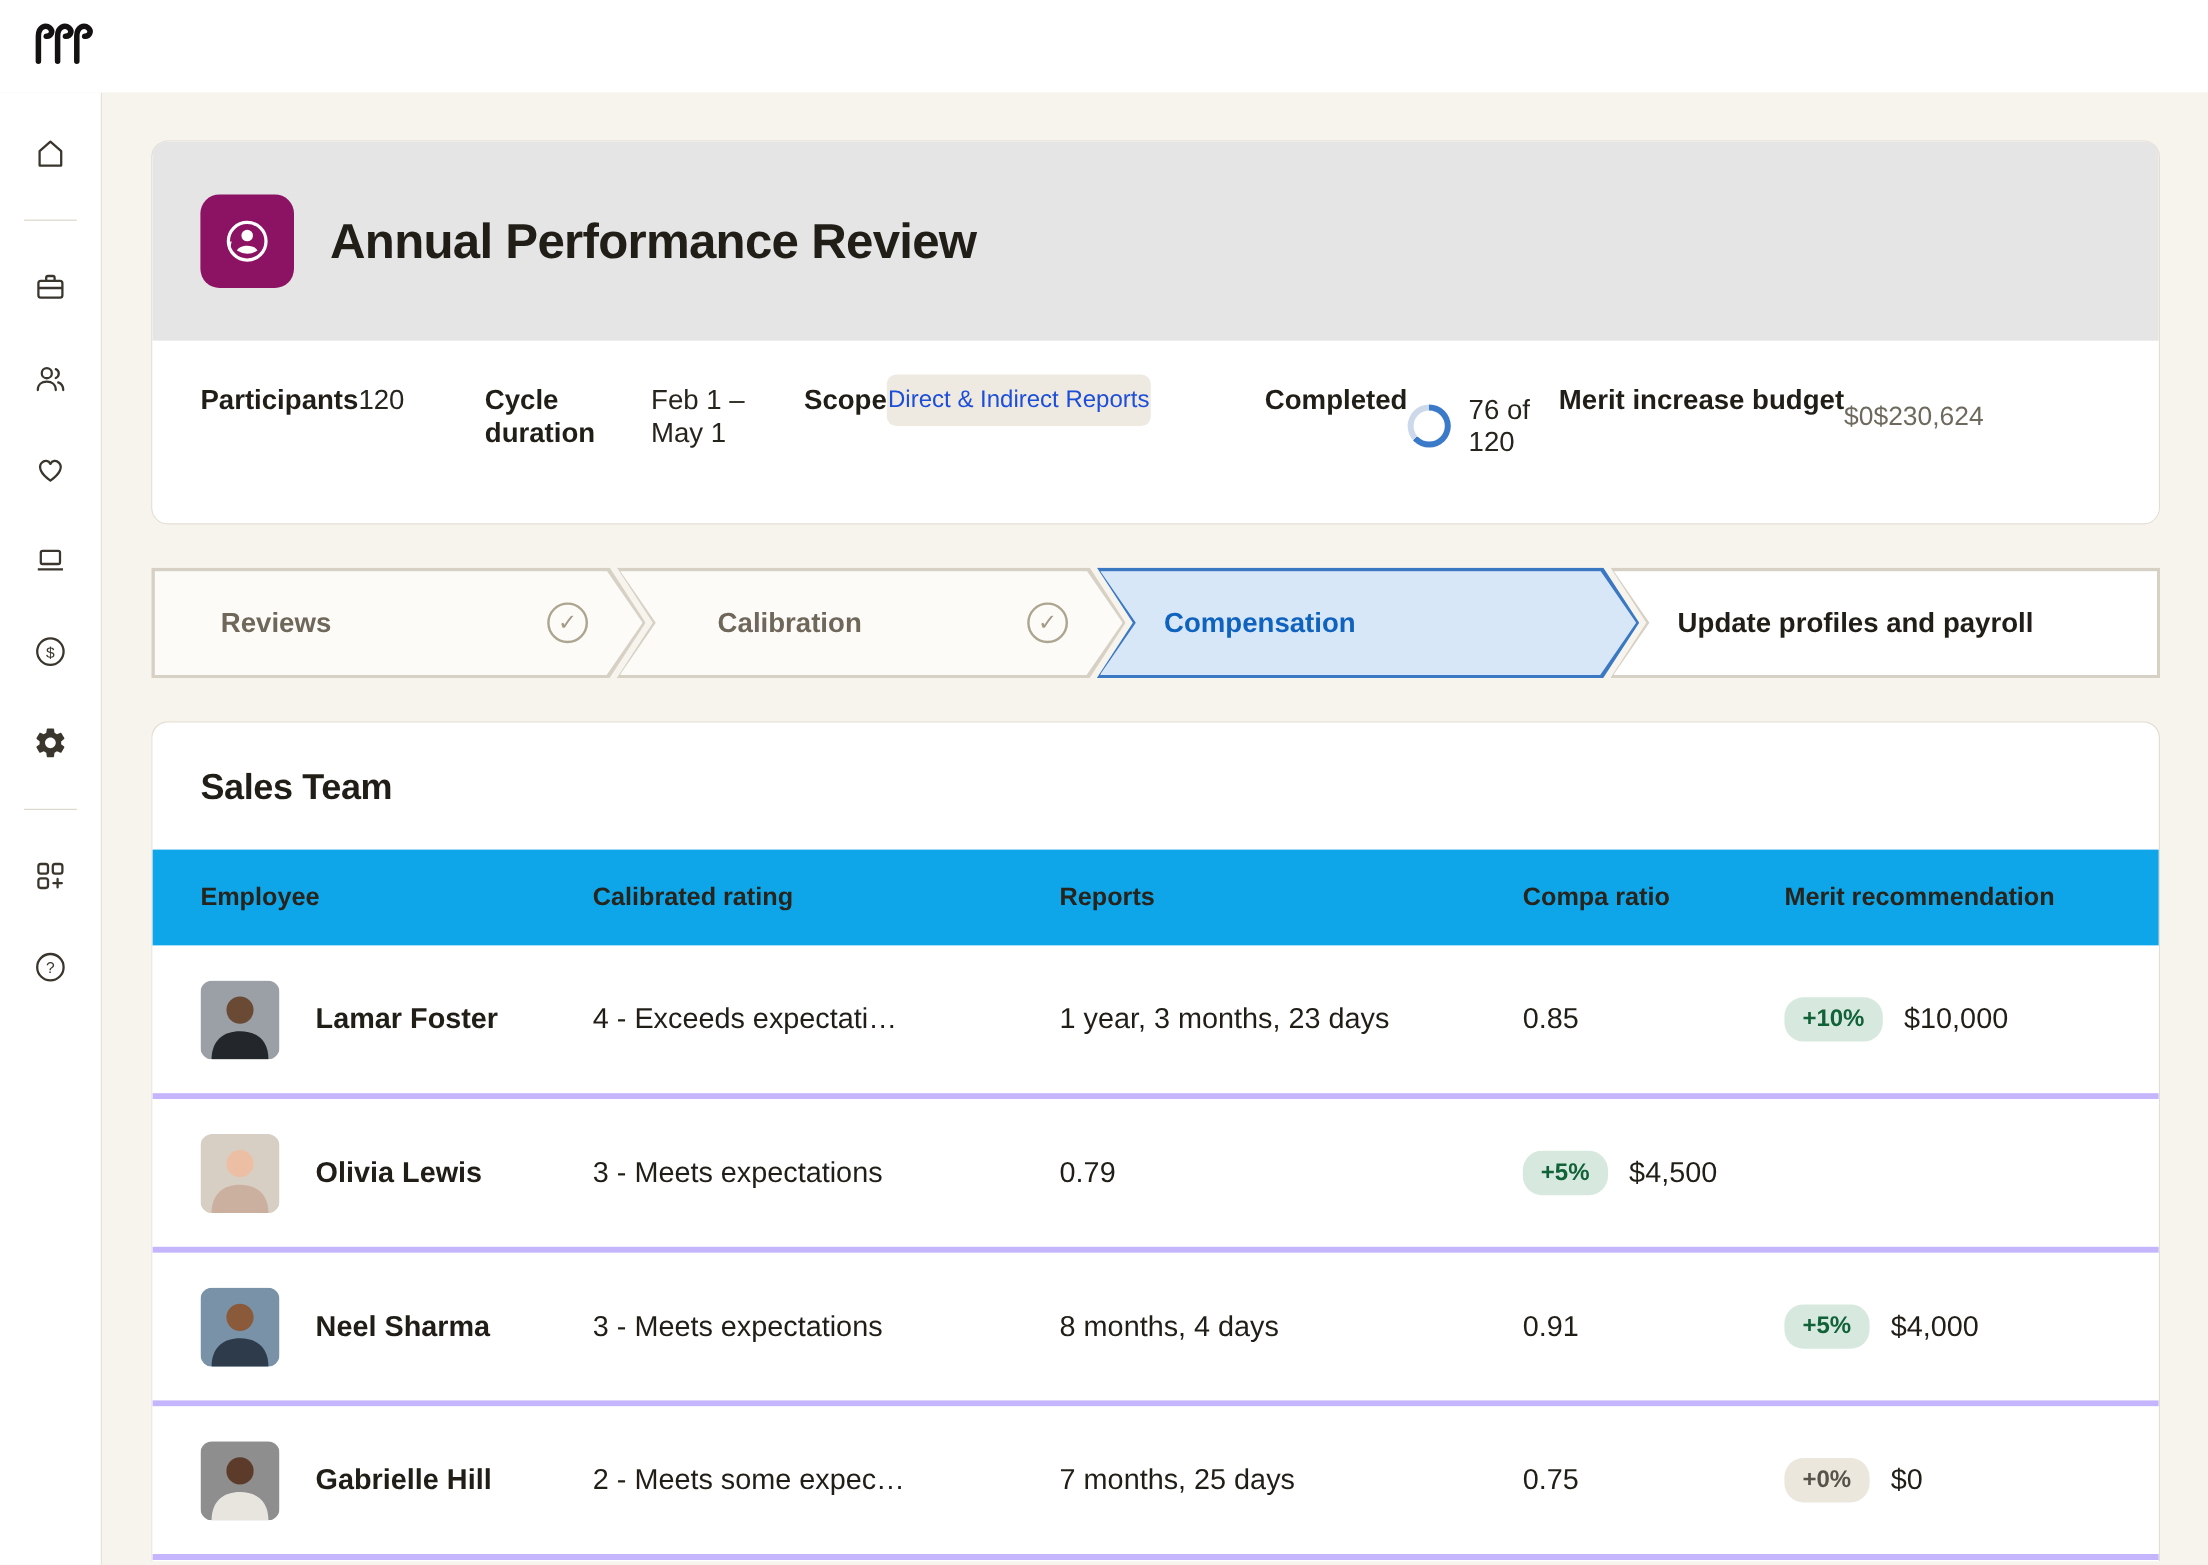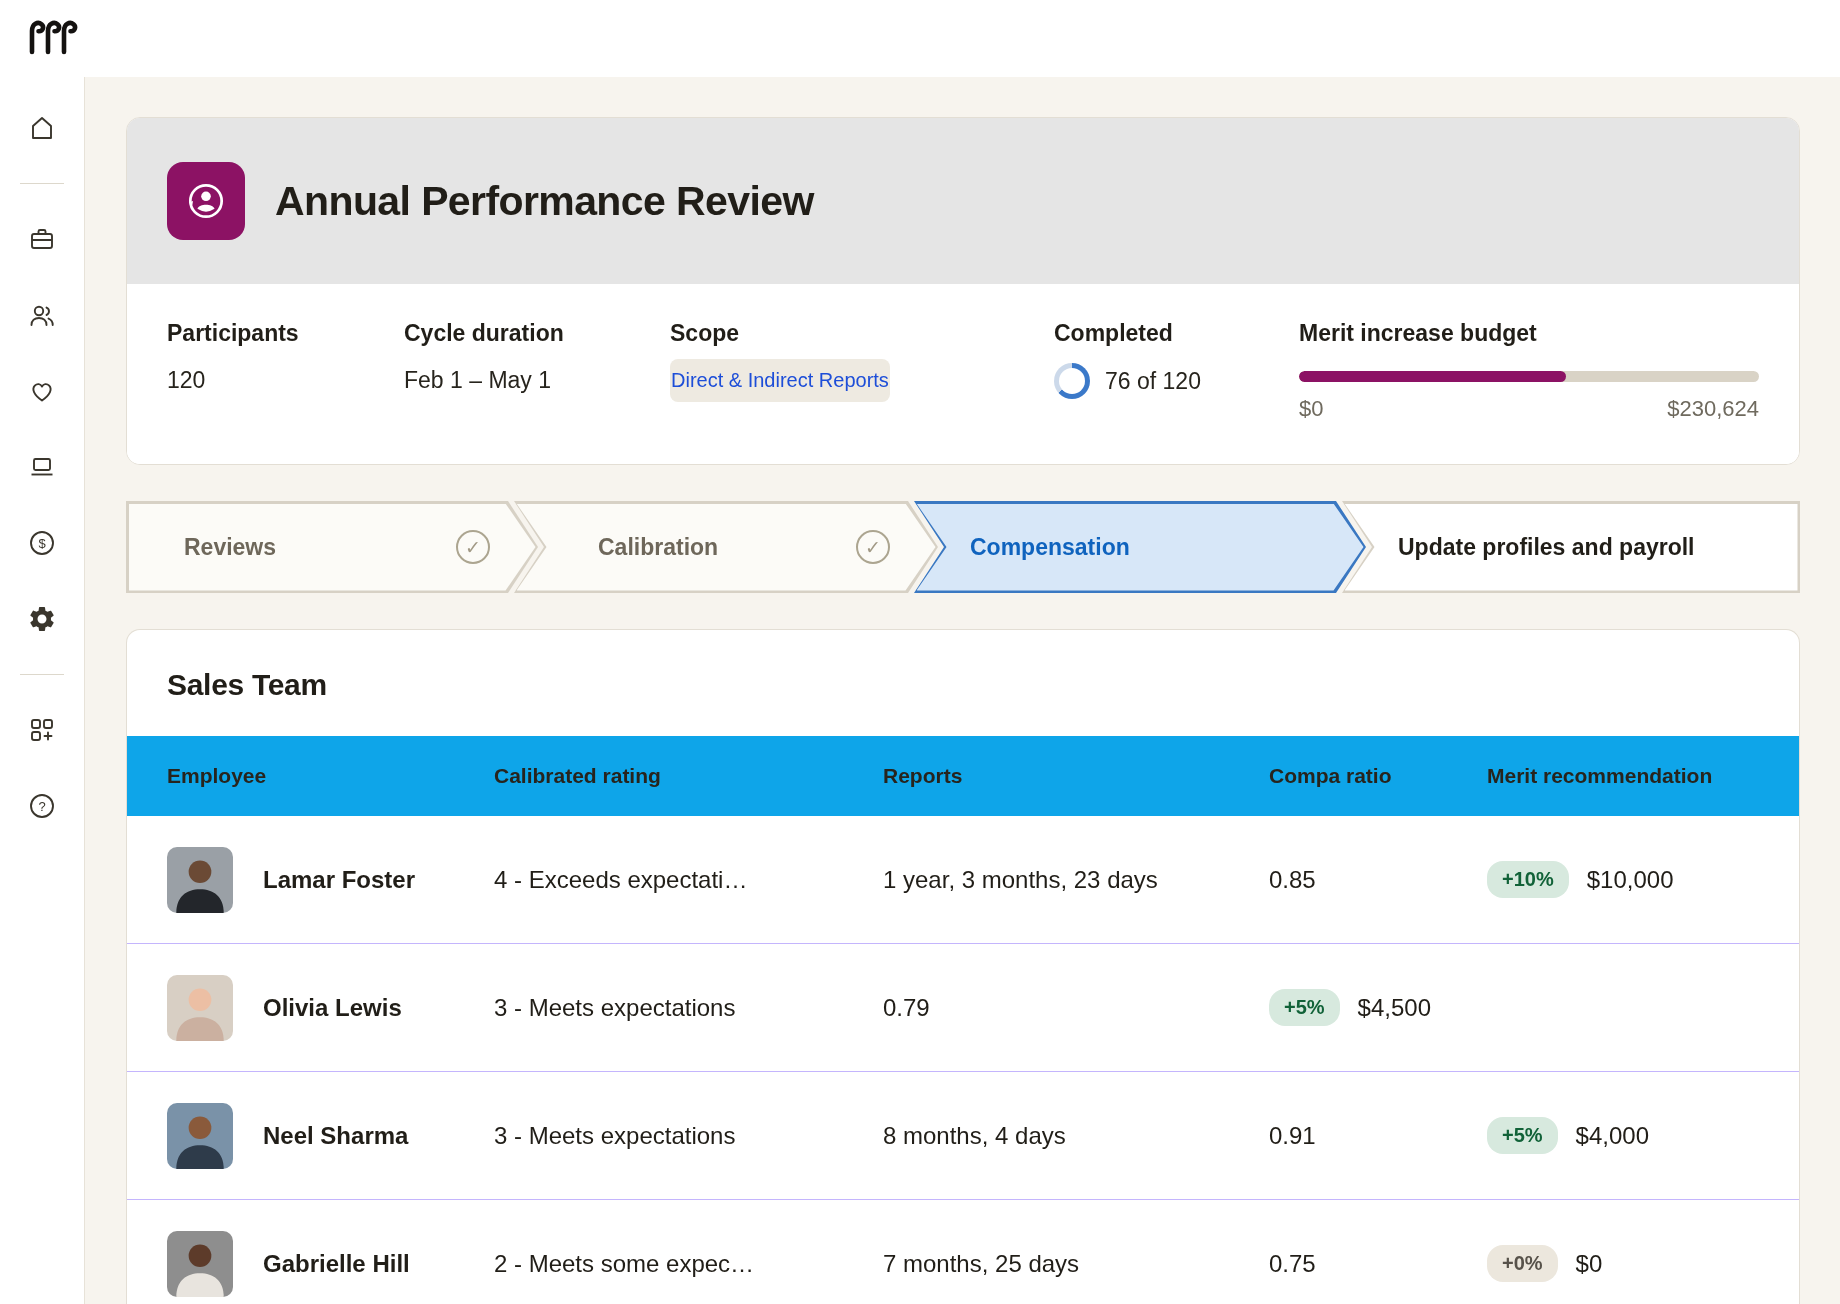--- a/index.html
+++ b/index.html
@@ -45,21 +45,21 @@
     background:#e5e5e5; padding:44px 40px; display:flex; align-items:center; gap:30px;
   }
   .app-icon {
     width:78px; height:78px; border-radius:16px; background:#8c1264;
     display:flex; align-items:center; justify-content:center; flex:0 0 auto;
   }
   .page-title { font-size:41px; font-weight:700; letter-spacing:-0.6px; color:#211e18; }
   .header-stats {
     background:#ffffff; display:flex; padding:36px 40px 42px 40px;
   }
-  .stat { display:flex; flex-direction:column; }
+  .stat { display:flex; flex-direction:row; }
   .stat-label { font-size:23px; font-weight:700; color:#211e18; margin-bottom:20px; }
   .stat-value { font-size:23px; color:#27241d; }
   .stat-participants { width:237px; }
   .stat-cycle { width:266px; }
   .stat-scope { width:384px; }
   .stat-completed { width:245px; }
   .stat-budget { flex:1; }
   .scope-chip {
     align-self:flex-start; margin-top:-8px;
     background:#eeeae1; border-radius:8px; padding:10px 1px;
@@ -106,21 +106,21 @@
     width:34px; height:34px; border-radius:50%; border:2px solid #aca590;
     color:#a29a86; font-size:19px; display:flex; align-items:center; justify-content:center;
   }
   
   .team-card { margin-top:36px; border-radius:14px 14px 0 0; border-bottom:none;
     overflow:hidden; height:700px; }
   .team-title { font-size:30px; font-weight:700; letter-spacing:-0.3px; padding:38px 40px 34px 40px; color:#211e18; }
   .tgrid { display:grid; grid-template-columns: 327px 389px 386px 218px auto; align-items:center; }
   .thead { background:#0ea5e9; height:80px; padding:0 40px; }
   .thead .th { font-size:21px; font-weight:700; color:#27241d; }
-  .trow { height:128px; padding:0 40px; border-bottom:1px solid #c4b5fd; background:#fff; }
+  .trow { height:128px; padding:0 40px; border-bottom:5px solid #c4b5fd; background:#fff; }
   .cell { font-size:24px; color:#211e18; white-space:nowrap; overflow:hidden; }
   .emp { display:flex; align-items:center; gap:30px; }
   .avatar { width:66px; height:66px; border-radius:10px; overflow:hidden; flex:0 0 auto; display:block; }
   .avatar svg { display:block; }
   .ename { font-size:24px; font-weight:700; }
   .merit { display:flex; align-items:center; gap:18px; overflow:visible; }
   .badge {
     border-radius:16px; padding:7px 15px; font-size:20px; font-weight:700;
   }
   .badge-green { background:#d7e9de; color:#116238; }

